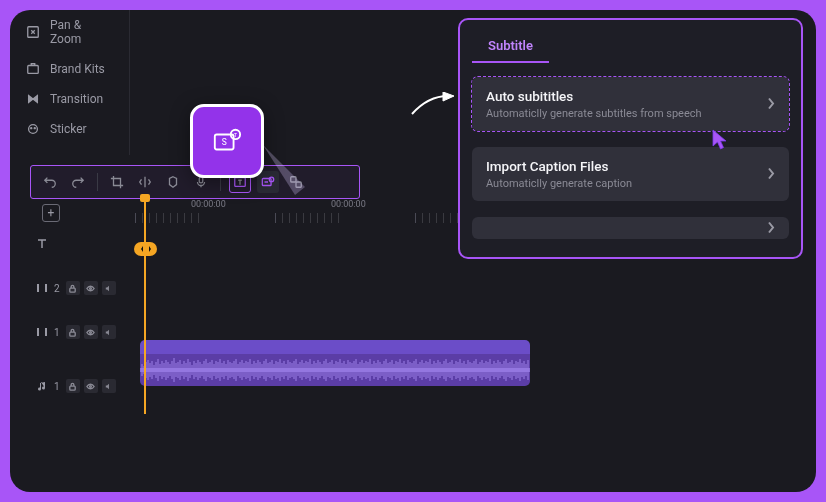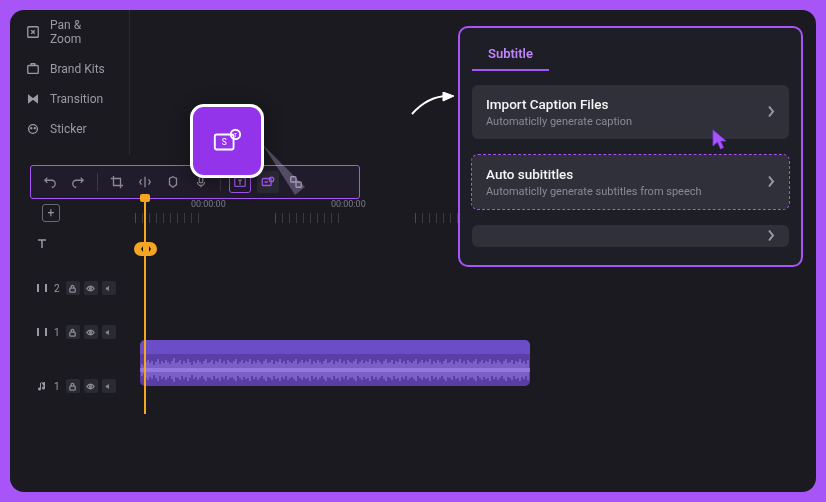--- a/index.html
+++ b/index.html
@@ -1,17 +1,17 @@
 <!DOCTYPE html>
 <html><head>
   <meta charset="utf-8">
   <style>
     * { margin: 0; padding: 0; box-sizing: border-box; }
     body { font-family: -apple-system, BlinkMacSystemFont, "Segoe UI", Roboto, sans-serif; background: #a855f7; width: 826px; height: 502px; overflow: hidden; }
-    .frame { position: absolute; inset: 10px; border-radius: 14px; background: #1a1a20; overflow: hidden; }
+    .frame { position: absolute; inset: 10px; border-radius: 20px; background: #1a1a20; overflow: hidden; }
     .sidebar { position: absolute; left: 0; top: 0; width: 120px; height: 145px; border-right: 1px solid #2a2a32; }
     .sidebar-item { display: flex; align-items: center; gap: 10px; padding: 8px 16px; color: #9a9aa5; font-size: 12px; cursor: pointer; }
     .sidebar-item .ic { width: 14px; height: 14px; display:flex; align-items:center; justify-content:center; }
     .sidebar-item .ic svg { width: 14px; height: 14px; stroke: #9a9aa5; fill: none; stroke-width: 1.5; }
     .toolbar { position: absolute; left: 20px; top: 155px; width: 330px; height: 34px; border: 1px solid #a855f7; border-radius: 3px; display: flex; align-items: center; padding: 0 8px; gap: 6px; background: rgba(168,85,247,0.05); }
     .toolbar .tbtn { width: 22px; height: 22px; display: flex; align-items: center; justify-content: center; cursor: pointer; border-radius: 3px; }
     .toolbar .tbtn svg { width: 14px; height: 14px; stroke: #8a8a95; fill: none; stroke-width: 1.5; }
     .toolbar .sep { width: 1px; height: 18px; background: #3a3a45; margin: 0 2px; }
     .toolbar .tbtn.sel { background: #2a2a35; }
     .toolbar .tbtn.sel svg { stroke: #a855f7; }
@@ -34,21 +34,21 @@
     .tlabel .row-icons .ri { width: 14px; height: 14px; display:flex; align-items:center; justify-content:center; background: #2a2a32; border-radius: 2px; cursor: pointer; }
     .tlabel .row-icons .ri svg { width: 9px; height: 9px; stroke: #8a8a95; fill: none; stroke-width: 1.5; }
     .tlabel.tall { height: 44px; margin-bottom: 10px; }
     .playhead { position: absolute; left: 134px; top: 189px; width: 2px; height: 215px; background: #f5a623; z-index: 5; }
     .playhead::before { content: ''; position: absolute; left: -4px; top: -5px; width: 10px; height: 8px; background: #f5a623; border-radius: 2px; }
     .marker-pill { position: absolute; left: 124px; top: 232px; width: 23px; height: 14px; border-radius: 7px; background: #f5a623; display: flex; align-items: center; justify-content: center; z-index: 6; }
     .marker-pill svg { width: 12px; height: 8px; fill: #111; }
     .clip { position: absolute; left: 130px; top: 330px; width: 390px; height: 46px; border-radius: 5px; overflow: hidden; background: #5b3da6; border-top: 14px solid #6b4dc8; }
     .clip .hdr { position: absolute; left: 0; top: -14px; width: 100%; height: 14px; display: flex; align-items: center; justify-content: space-between; padding: 0 8px; color: #e5e0f5; font-size: 9px; }
     .clip .wave { position: absolute; left: 0; top: 0; width: 100%; height: 32px; }
-    .panel { position: absolute; right: 13px; top: 16px; width: 345px; border: 2px solid #a855f7; border-radius: 10px; background: #1e1e26; padding: 12px 12px 18px; }
+    .panel { position: absolute; right: 13px; top: 8px; width: 345px; border: 2px solid #a855f7; border-radius: 10px; background: #1e1e26; padding: 12px 12px 18px; }
     .panel-tab { display: inline-block; padding: 6px 16px 8px; color: #c084fc; font-weight: 600; font-size: 13px; border-bottom: 2px solid #a855f7; margin-bottom: 14px; cursor: pointer; }
     .panel-opt { background: #30303a; border-radius: 6px; padding: 11px 40px 11px 14px; margin-bottom: 16px; position: relative; cursor: pointer; }
     .panel-opt.sel { outline: 1px dashed #a855f7; }
     .panel-opt .t { color: #f5f5f8; font-size: 13.5px; font-weight: 500; margin-bottom: 3px; }
     .panel-opt .d { color: #8a8a95; font-size: 11px; }
     .panel-opt .chev { position: absolute; right: 14px; top: 50%; transform: translateY(-50%); color: #9a9aa5; }
     .panel-opt .chev svg { width: 8px; height: 12px; stroke: #9a9aa5; fill: none; stroke-width: 2; }
     .cursor { position: absolute; left: 700px; top: 118px; z-index: 10; }
     .cursor svg { width: 20px; height: 24px; }
   </style>
@@ -290,36 +290,36 @@
       <g stroke="#9d80e8" stroke-width="1">
         <path d="M2 16v-6M4 16v-4M6 16v-8M8 16v-10M10 16v-7M12 16v-9M14 16v-5M16 16v-8M18 16v-11M20 16v-6M22 16v-9M24 16v-7M26 16v-10M28 16v-8M30 16v-6M32 16v-9M34 16v-12M36 16v-7M38 16v-8M40 16v-10M42 16v-6M44 16v-9M46 16v-7M48 16v-11M50 16v-8M52 16v-5M54 16v-9M56 16v-7M58 16v-10M60 16v-8M62 16v-6M64 16v-9M66 16v-11M68 16v-7M70 16v-8M72 16v-10M74 16v-6M76 16v-9M78 16v-8M80 16v-11M82 16v-7M84 16v-9M86 16v-6M88 16v-10M90 16v-8M92 16v-7M94 16v-9M96 16v-11M98 16v-6M100 16v-8M102 16v-10M104 16v-7M106 16v-9M108 16v-8M110 16v-11M112 16v-6M114 16v-9M116 16v-7M118 16v-10M120 16v-8M122 16v-6M124 16v-9M126 16v-11M128 16v-7M130 16v-8M132 16v-10M134 16v-6M136 16v-9M138 16v-8M140 16v-11M142 16v-7M144 16v-9M146 16v-6M148 16v-10M150 16v-8M152 16v-7M154 16v-9M156 16v-11M158 16v-6M160 16v-8M162 16v-10M164 16v-7M166 16v-9M168 16v-8M170 16v-11M172 16v-6M174 16v-9M176 16v-7M178 16v-10M180 16v-8M182 16v-6M184 16v-9M186 16v-11M188 16v-7M190 16v-8M192 16v-10M194 16v-6M196 16v-9M198 16v-8M200 16v-11M202 16v-7M204 16v-9M206 16v-6M208 16v-10M210 16v-8M212 16v-7M214 16v-9M216 16v-11M218 16v-6M220 16v-8M222 16v-10M224 16v-7M226 16v-9M228 16v-8M230 16v-11M232 16v-6M234 16v-9M236 16v-7M238 16v-10M240 16v-8M242 16v-6M244 16v-9M246 16v-11M248 16v-7M250 16v-8M252 16v-10M254 16v-6M256 16v-9M258 16v-8M260 16v-11M262 16v-7M264 16v-9M266 16v-6M268 16v-10M270 16v-8M272 16v-7M274 16v-9M276 16v-11M278 16v-6M280 16v-8M282 16v-10M284 16v-7M286 16v-9M288 16v-8M290 16v-11M292 16v-6M294 16v-9M296 16v-7M298 16v-10M300 16v-8M302 16v-6M304 16v-9M306 16v-11M308 16v-7M310 16v-8M312 16v-10M314 16v-6M316 16v-9M318 16v-8M320 16v-11M322 16v-7M324 16v-9M326 16v-6M328 16v-10M330 16v-8M332 16v-7M334 16v-9M336 16v-11M338 16v-6M340 16v-8M342 16v-10M344 16v-7M346 16v-9M348 16v-8M350 16v-11M352 16v-6M354 16v-9M356 16v-7M358 16v-10M360 16v-8M362 16v-6M364 16v-9M366 16v-11M368 16v-7M370 16v-8M372 16v-10M374 16v-6M376 16v-9M378 16v-8M380 16v-11M382 16v-7M384 16v-9M386 16v-6M388 16v-10"></path>
         <path d="M2 16v6M4 16v4M6 16v8M8 16v10M10 16v7M12 16v9M14 16v5M16 16v8M18 16v11M20 16v6M22 16v9M24 16v7M26 16v10M28 16v8M30 16v6M32 16v9M34 16v12M36 16v7M38 16v8M40 16v10M42 16v6M44 16v9M46 16v7M48 16v11M50 16v8M52 16v5M54 16v9M56 16v7M58 16v10M60 16v8M62 16v6M64 16v9M66 16v11M68 16v7M70 16v8M72 16v10M74 16v6M76 16v9M78 16v8M80 16v11M82 16v7M84 16v9M86 16v6M88 16v10M90 16v8M92 16v7M94 16v9M96 16v11M98 16v6M100 16v8M102 16v10M104 16v7M106 16v9M108 16v8M110 16v11M112 16v6M114 16v9M116 16v7M118 16v10M120 16v8M122 16v6M124 16v9M126 16v11M128 16v7M130 16v8M132 16v10M134 16v6M136 16v9M138 16v8M140 16v11M142 16v7M144 16v9M146 16v6M148 16v10M150 16v8M152 16v7M154 16v9M156 16v11M158 16v6M160 16v8M162 16v10M164 16v7M166 16v9M168 16v8M170 16v11M172 16v6M174 16v9M176 16v7M178 16v10M180 16v8M182 16v6M184 16v9M186 16v11M188 16v7M190 16v8M192 16v10M194 16v6M196 16v9M198 16v8M200 16v11M202 16v7M204 16v9M206 16v6M208 16v10M210 16v8M212 16v7M214 16v9M216 16v11M218 16v6M220 16v8M222 16v10M224 16v7M226 16v9M228 16v8M230 16v11M232 16v6M234 16v9M236 16v7M238 16v10M240 16v8M242 16v6M244 16v9M246 16v11M248 16v7M250 16v8M252 16v10M254 16v6M256 16v9M258 16v8M260 16v11M262 16v7M264 16v9M266 16v6M268 16v10M270 16v8M272 16v7M274 16v9M276 16v11M278 16v6M280 16v8M282 16v10M284 16v7M286 16v9M288 16v8M290 16v11M292 16v6M294 16v9M296 16v7M298 16v10M300 16v8M302 16v6M304 16v9M306 16v11M308 16v7M310 16v8M312 16v10M314 16v6M316 16v9M318 16v8M320 16v11M322 16v7M324 16v9M326 16v6M328 16v10M330 16v8M332 16v7M334 16v9M336 16v11M338 16v6M340 16v8M342 16v10M344 16v7M346 16v9M348 16v8M350 16v11M352 16v6M354 16v9M356 16v7M358 16v10M360 16v8M362 16v6M364 16v9M366 16v11M368 16v7M370 16v8M372 16v10M374 16v6M376 16v9M378 16v8M380 16v11M382 16v7M384 16v9M386 16v6M388 16v10"></path>
       </g>
     </svg>
   </div>
 
   <div class="panel">
     <div class="panel-tab">Subtitle</div>
 
+    <div class="panel-opt sel">
+      <div class="t">Auto subititles</div>
+      <div class="d">Automaticlly generate subtitles from speech</div>
+      <div class="chev"><svg viewBox="0 0 8 12">
+            <path d="M2 1l4 5-4 5"></path>
+          </svg></div>
+    </div>
+
     <div class="panel-opt">
       <div class="t">Import Caption Files</div>
       <div class="d">Automaticlly generate caption</div>
       <div class="chev"><svg viewBox="0 0 8 12">
             <path d="M2 1l4 5-4 5"></path>
           </svg></div>
     </div>
 
-    <div class="panel-opt sel">
-      <div class="t">Auto subititles</div>
-      <div class="d">Automaticlly generate subtitles from speech</div>
-      <div class="chev"><svg viewBox="0 0 8 12">
-            <path d="M2 1l4 5-4 5"></path>
-          </svg></div>
-    </div>
-
     <div class="panel-opt" style="margin-bottom:0">
       <div class="chev"><svg viewBox="0 0 8 12">
             <path d="M2 1l4 5-4 5"></path>
           </svg></div>
     </div>
   </div>
 
   <div class="cursor">
     <svg viewBox="0 0 20 24">
         <path d="M3 2 L3 18 L7.5 14 L10.5 21 L13.5 19.5 L10.5 13 L16 13 Z" fill="#a855f7" stroke="#7c3aed" stroke-width="0.8"></path>

